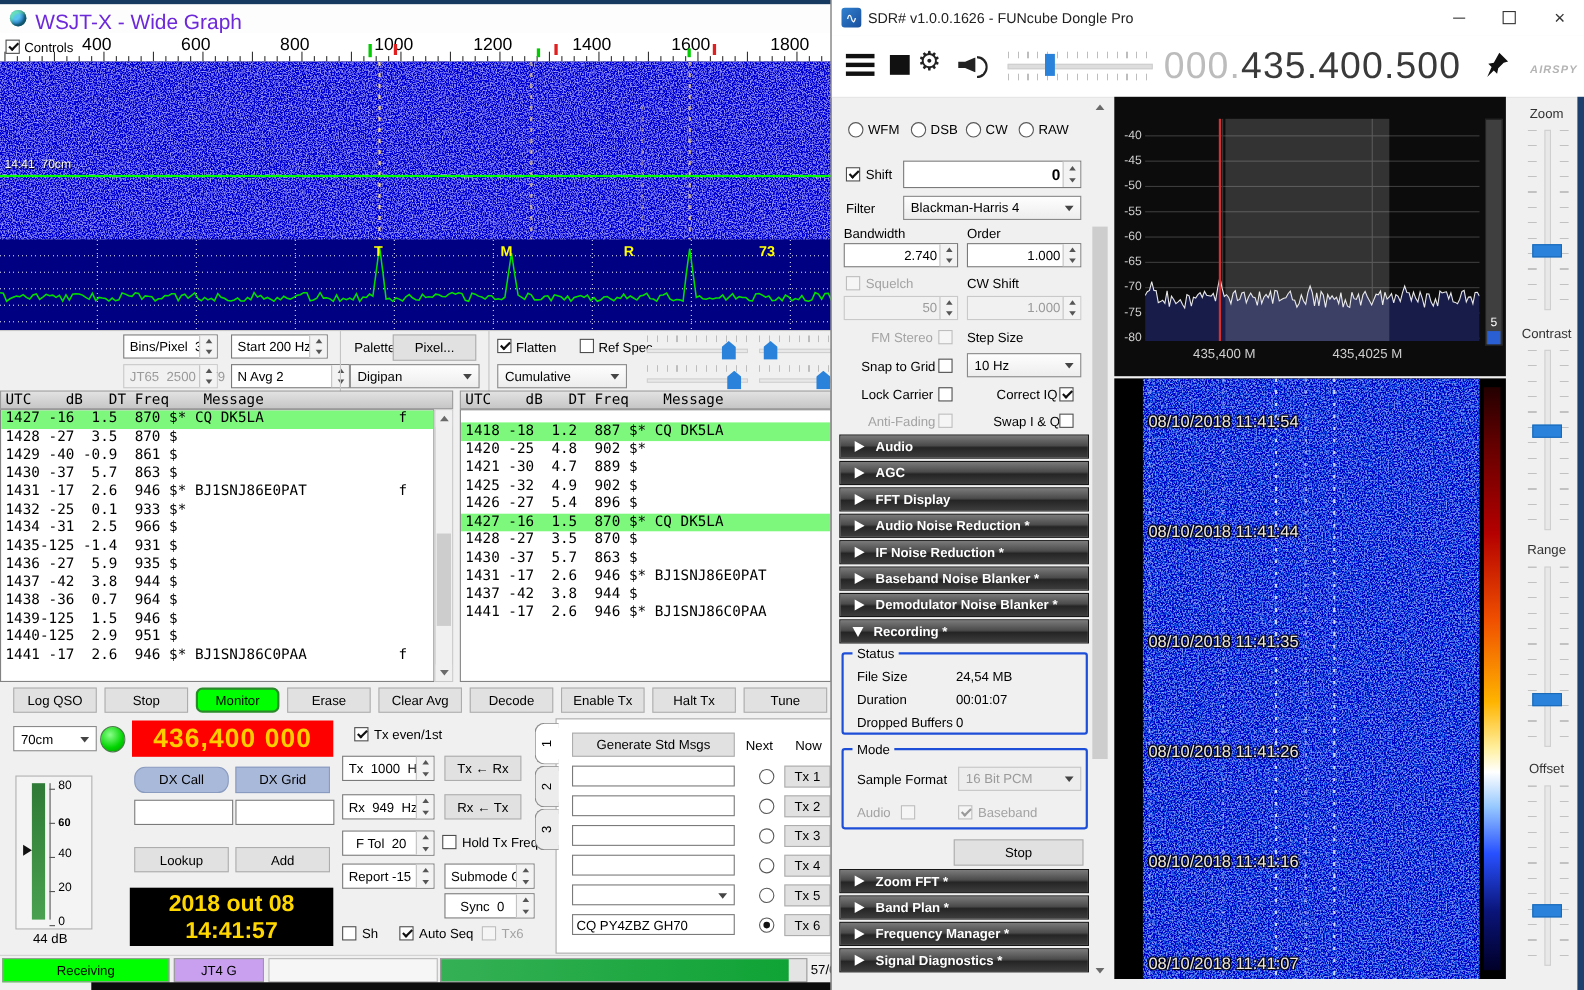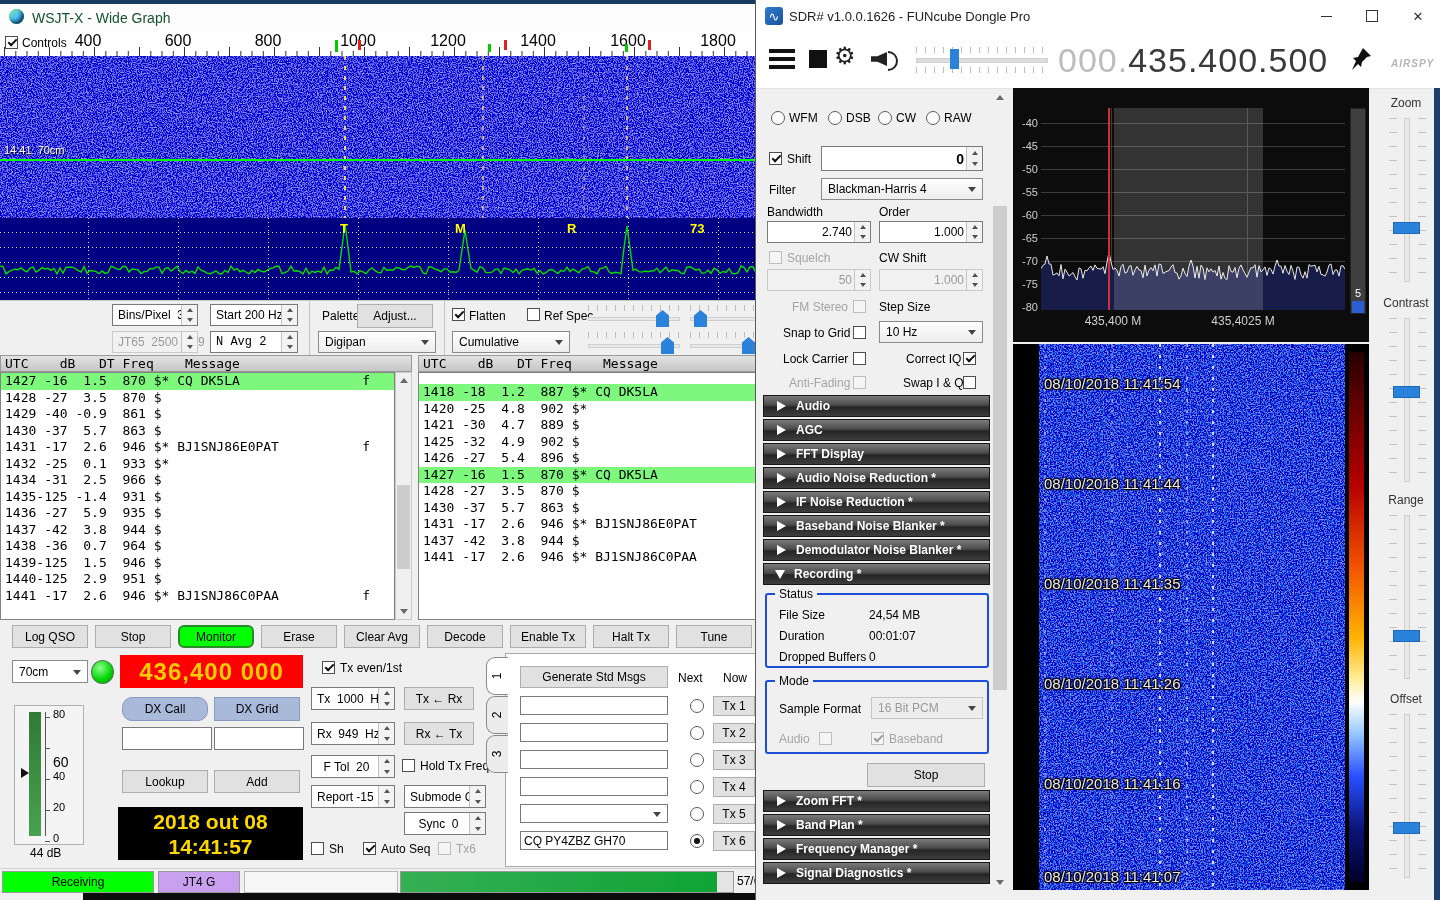--- a/index.html
+++ b/index.html
@@ -102,21 +102,21 @@
 <div id="screen">
 
   <div class="abs" id="wsjtxwin" style="left:0;top:0;width:756px;height:900px;overflow:hidden;background:#f0f0f0;">
 
     <div class="abs" style="left:0;top:0;width:756px;height:4px;background:#173a61;"></div>
 
     <div class="abs" style="left:0;top:4px;width:756px;height:26px;background:#fdfdfd;border-bottom:1px solid #dcdcdc;">
       <span class="abs" style="left:9px;top:5px;width:15px;height:15px;border-radius:50%;
                    background:radial-gradient(circle at 35% 35%,#59c2f0 0 25%,#1f6fb8 60%,#0c3e7c);
                    box-shadow:inset -2px -2px 2px rgba(0,60,0,.4), inset 2px 3px 2px rgba(120,255,120,.45);"></span>
-      <span class="lab" style="left:32px;top:6px;color:#14532d;font-size:14px;">WSJT-X - Wide Graph</span>
+      <span class="lab" style="left:32px;top:6px;color:#6d28d9;font-size:19px;">WSJT-X - Wide Graph</span>
     </div>
 
     <div class="abs" style="left:0;top:30px;width:756px;height:26px;background:#fff;">
       <span class="cb on" style="left:5px;top:6px;"></span>
       <span class="lab" style="left:22px;top:6px;font-size:12px;">Controls</span>
       <div id="wg-ticklabels">
           <span style="position: absolute; left: 66px; top: 2px; width: 44px; text-align: center; font: 16px &quot;Liberation Sans&quot;;">400</span>
           <span style="position: absolute; left: 156px; top: 2px; width: 44px; text-align: center; font: 16px &quot;Liberation Sans&quot;;">600</span>
           <span style="position: absolute; left: 246px; top: 2px; width: 44px; text-align: center; font: 16px &quot;Liberation Sans&quot;;">800</span>
           <span style="position: absolute; left: 336px; top: 2px; width: 44px; text-align: center; font: 16px &quot;Liberation Sans&quot;;">1000</span>
@@ -246,27 +246,27 @@
     <div class="abs" style="left:0;top:300px;width:756px;height:55px;background:#f0f0f0;border-top:1px solid #c8c8c8;">
       <div class="spin" style="left:112px;top:3px;width:86px;height:22px;">
         <span>Bins/Pixel  3</span>
         <span class="sarr"><i class="u"></i><i class="d"></i></span></div>
       <div class="spin" style="left:210px;top:3px;width:88px;height:22px;">
         <span>Start 200 Hz</span>
         <span class="sarr"><i class="u"></i><i class="d"></i></span></div>
       <div class="spin dis" style="left:112px;top:30px;width:86px;height:22px;">
         <span>JT65  2500  JT9</span>
         <span class="sarr"><i class="u"></i><i class="d"></i></span></div>
-      <div class="spin" style="left:210px;top:30px;width:88px;height:22px;font-family:Liberation Mono, monospace;">
+      <div class="spin" style="left:210px;top:30px;width:108px;height:22px;">
         <span>N Avg 2</span>
         <span class="sarr"><i class="u"></i><i class="d"></i></span></div>
       <div class="abs" style="left:309px;top:0;width:1px;height:55px;background:#c4c4c4;"></div>
       <span class="lab" style="left:322px;top:8px;">Palette</span>
       <div class="btn" style="left:357px;top:3px;width:76px;height:24px;">
-        <span>Adjust...</span>
+        <span>Pixel...</span>
         </div>
       <div class="dd" style="left:318px;top:30px;width:118px;height:22px;">
         <span>Digipan</span>
         </div>
       <div class="abs" style="left:444px;top:0;width:1px;height:55px;background:#c4c4c4;"></div>
       <span class="cb on" style="left:452px;top:7px;"></span>
       <span class="lab" style="left:469px;top:8px;">Flatten</span>
       <span class="cb" style="left:527px;top:7px;"></span>
       <span class="lab" style="left:544px;top:8px;">Ref Spec</span>
       <div class="dd" style="left:452px;top:30px;width:118px;height:22px;">
@@ -368,21 +368,21 @@
     </div>
 
     <div class="abs" style="left:14px;top:705px;width:68px;height:138px;border:1px solid #b0b0b0;background:#f4f4f4;">
       <div class="abs" style="left:14px;top:6px;width:12px;height:124px;background:linear-gradient(#2f7a36,#49a14f);"></div>
       <div class="abs" style="left:6px;top:62px;width:0;height:0;border:5px solid transparent;border-left:8px solid #111;"></div>
       <div class="abs" style="left:30px;top:6px;width:1px;height:124px;background:#555;"></div>
       <div id="meter-ticks">
           <i style="position: absolute; left: 30px; top: 11px; width: 5px; height: 1px; background: rgb(85, 85, 85);"></i>
           <span style="position: absolute; left: 38px; top: 2px; font-size: 11px; font-style: normal;">80</span>
           <i style="position: absolute; left: 30px; top: 42px; width: 5px; height: 1px; background: rgb(85, 85, 85);"></i>
-          <span style="position: absolute; left: 38px; top: 48px; font-size: 14px; font-style: normal;">60</span>
+          <span style="position: absolute; left: 38px; top: 37px; font-size: 10px; font-style: normal; font-weight: bold;">60</span>
           <i style="position: absolute; left: 30px; top: 73px; width: 5px; height: 1px; background: rgb(85, 85, 85);"></i>
           <span style="position: absolute; left: 38px; top: 64px; font-size: 11px; font-style: normal;">40</span>
           <i style="position: absolute; left: 30px; top: 104px; width: 5px; height: 1px; background: rgb(85, 85, 85);"></i>
           <span style="position: absolute; left: 38px; top: 95px; font-size: 11px; font-style: normal;">20</span>
           <i style="position: absolute; left: 30px; top: 135px; width: 5px; height: 1px; background: rgb(85, 85, 85);"></i>
           <span style="position: absolute; left: 38px; top: 126px; font-size: 11px; font-style: normal;">0</span>
         </div>
     </div>
     <span class="lab" style="left:30px;top:846px;font-size:12px;">44 dB</span>
 

